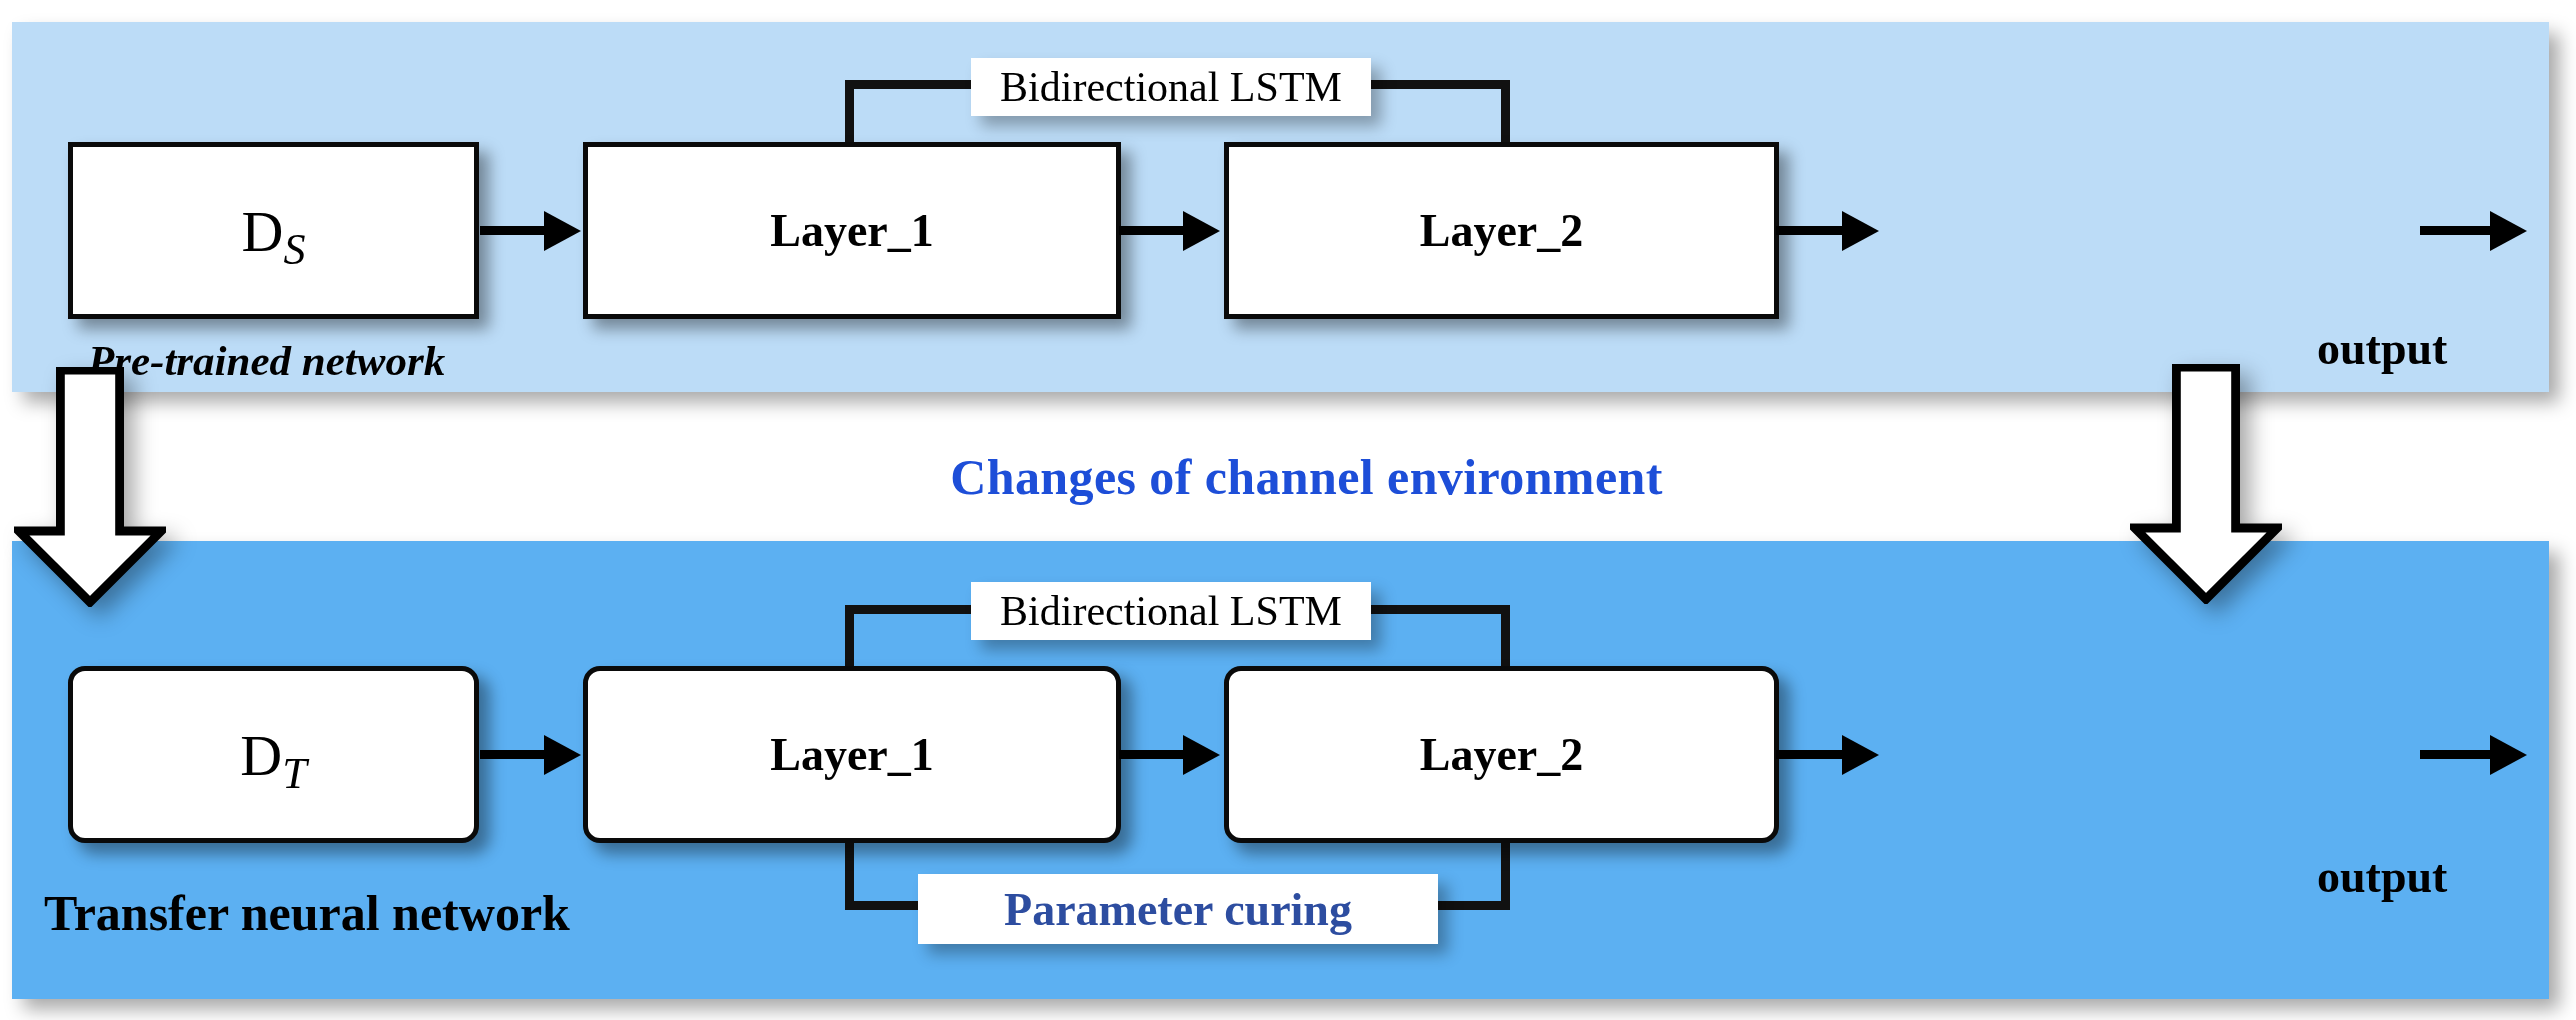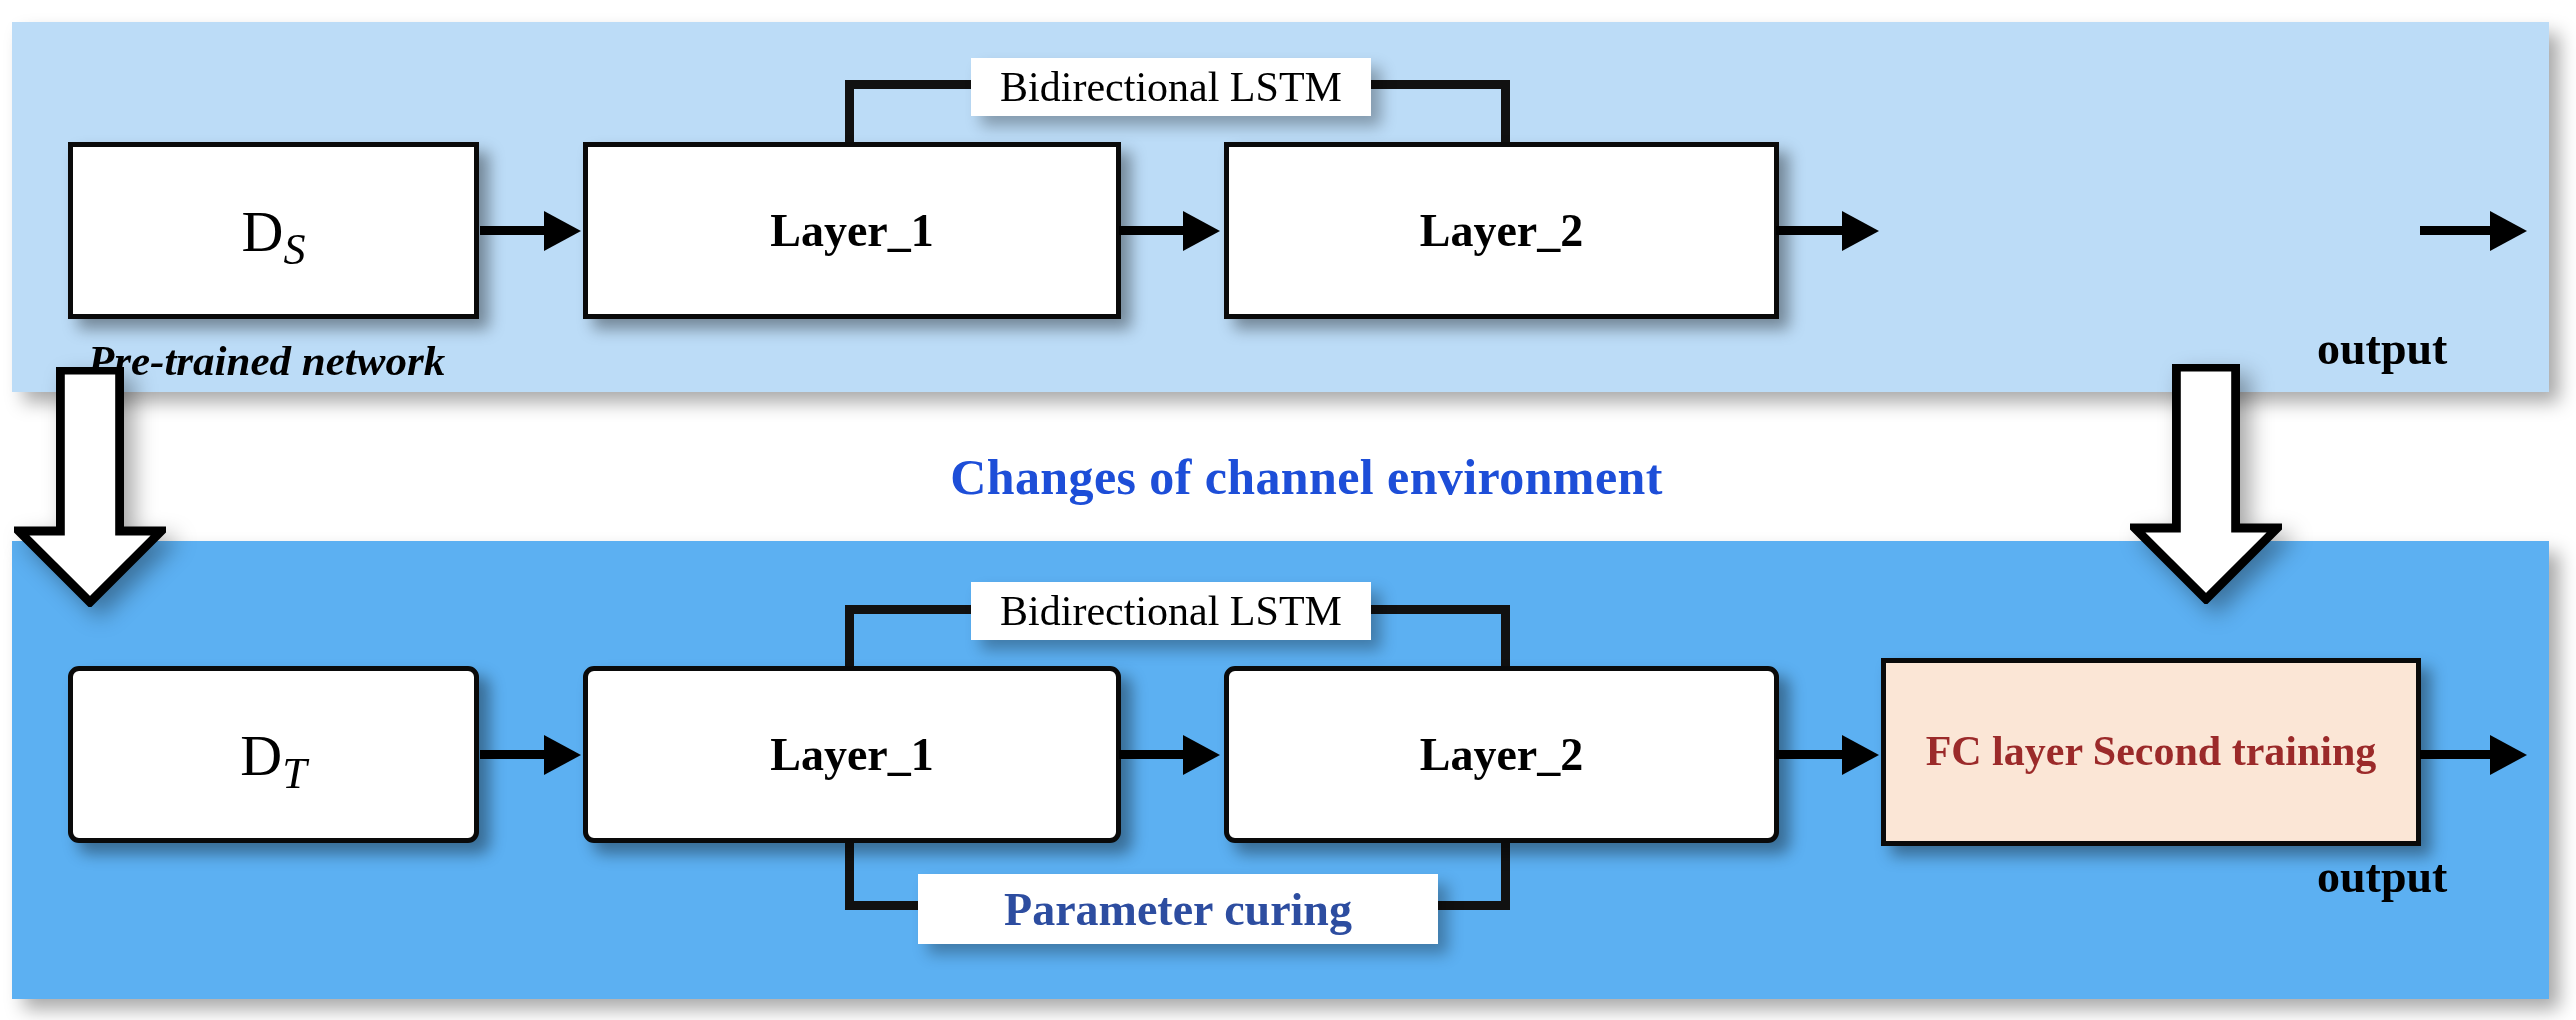--- a/index.html
+++ b/index.html
@@ -19,21 +19,21 @@
     white-space:nowrap;
   }
 
   
   .node{
     position:absolute;background:#ffffff;border:5.6px solid #0a0a0a;
     display:flex;align-items:center;justify-content:center;text-align:center;
     box-shadow:10.4px 10.4px 14.4px rgba(0,0,0,.38);
     font-weight:bold;color:#000;line-height:1.12;
   }
-  .node.rounded{border-radius:11px;align-items:center;}
+  .node.rounded{border-radius:17px;align-items:center;}
 
   
   #node-ds      {left:68px; top:142px; width:401px; height:167px;}
   #node-l1-top  {left:583px;top:142px; width:528px; height:167px;}
   #node-l2-top  {left:1224px;top:142px;width:545px;height:167px;}
   #node-fc-top  {left:1881px;top:142px;width:530px;height:167px;}
 
   
   #node-dt      {left:68px; top:666px; width:401px; height:167px;}
   #node-l1-bot  {left:583px;top:666px; width:528px; height:167px;}
@@ -156,23 +156,20 @@
   </div>
 
   <div class="node rounded" id="node-l1-bot">
     <span class="layerlabel">Layer_1</span>
   </div>
 
   <div class="node rounded" id="node-l2-bot">
     <span class="layerlabel">Layer_2</span>
   </div>
 
-  <div class="node" id="node-fc-bot">
-    <span>FC layer Second training</span>
-  </div>
 
   <div class="harrow" style="left:480px;top:750px;width:101px;">
     <div class="shaft" style="width:67px;"></div>
       <div class="head" style="left:64px;"></div>
   </div>
   <div class="harrow" style="left:1119px;top:750px;width:102px;">
     <div class="shaft" style="width:67px;"></div>
       <div class="head" style="left:64px;"></div>
   </div>
   <div class="harrow" style="left:1776px;top:750px;width:104px;">
@@ -184,20 +181,21 @@
       <div class="head" style="left:70px;"></div>
   </div>
 
   <div class="tile" id="tile-lstm-bot">
     <span>Bidirectional LSTM</span>
   </div>
   <div class="tile" id="tile-curing">
     <span>Parameter curing</span>
   </div>
 
+  <div class="panel-caption" id="cap-transfer">Transfer neural network</div>
   <div class="panel-caption" id="cap-output-bot">output</div>
 
   <div class="bigarrow" id="bigarrow-left">
     <svg width="152" height="240" viewBox="0 0 190 300">
       <polygon points="58,4 132,4 132,205 184,205 95,294 6,205 58,205" fill="#ffffff" stroke="#000000" stroke-width="11" stroke-linejoin="miter"></polygon>
     </svg>
   </div>
 
   <div class="bigarrow" id="bigarrow-right">
     <svg width="152" height="240" viewBox="0 0 190 300">

